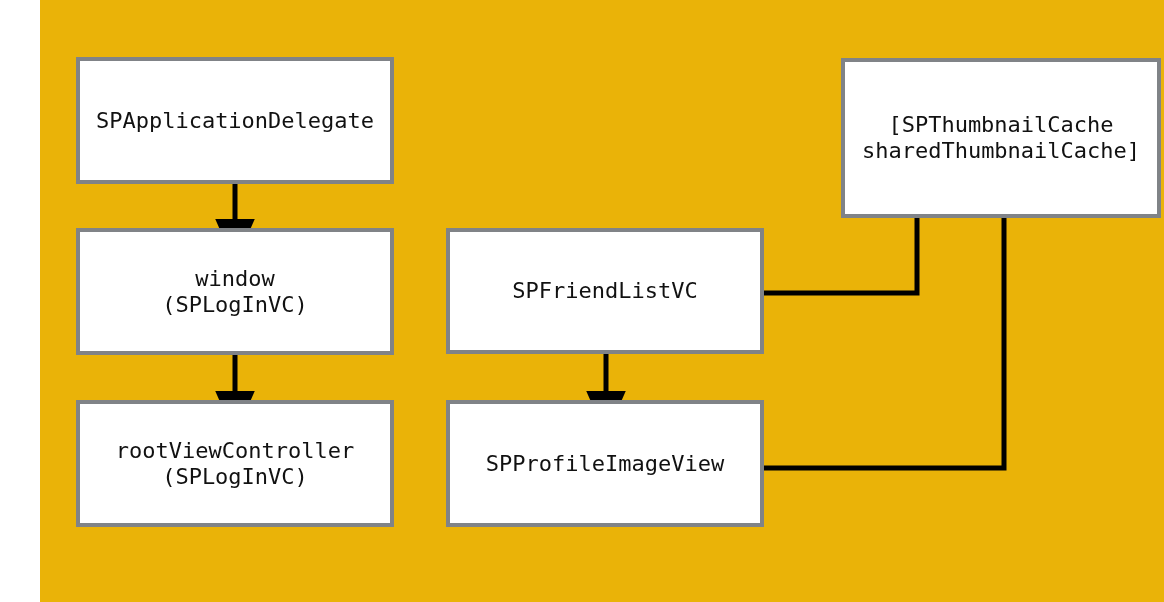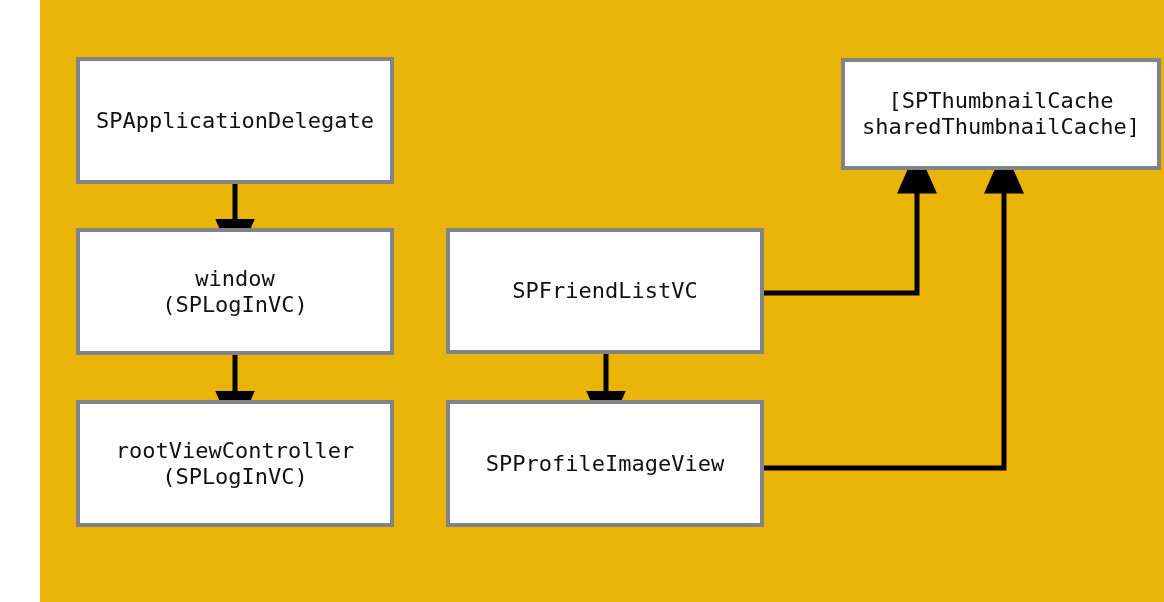--- a/index.html
+++ b/index.html
@@ -82,18 +82,18 @@
   </div>
 
   <div class="node" style="left: 406px; top: 228px; width: 318px; height: 126px; border-color: rgb(128, 131, 135);">
     <span class="node-label" style="color: rgb(17, 17, 17);">SPFriendListVC</span>
   </div>
 
   <div class="node" style="left: 406px; top: 400px; width: 318px; height: 127px; border-color: rgb(128, 131, 135);">
     <span class="node-label" style="color: rgb(17, 17, 17);">SPProfileImageView</span>
   </div>
 
-  <div class="node" style="left: 801px; top: 58px; width: 320px; height: 112px; border-color: rgb(128, 131, 135);">
+  <div class="node" style="left: 801px; top: 58px; width: 320px; height: 160px; border-color: rgb(128, 131, 135);">
     <span class="node-label" style="color: rgb(17, 17, 17);">[SPThumbnailCache
 sharedThumbnailCache]</span>
   </div>
 
 </div>
 
 </body></html>

